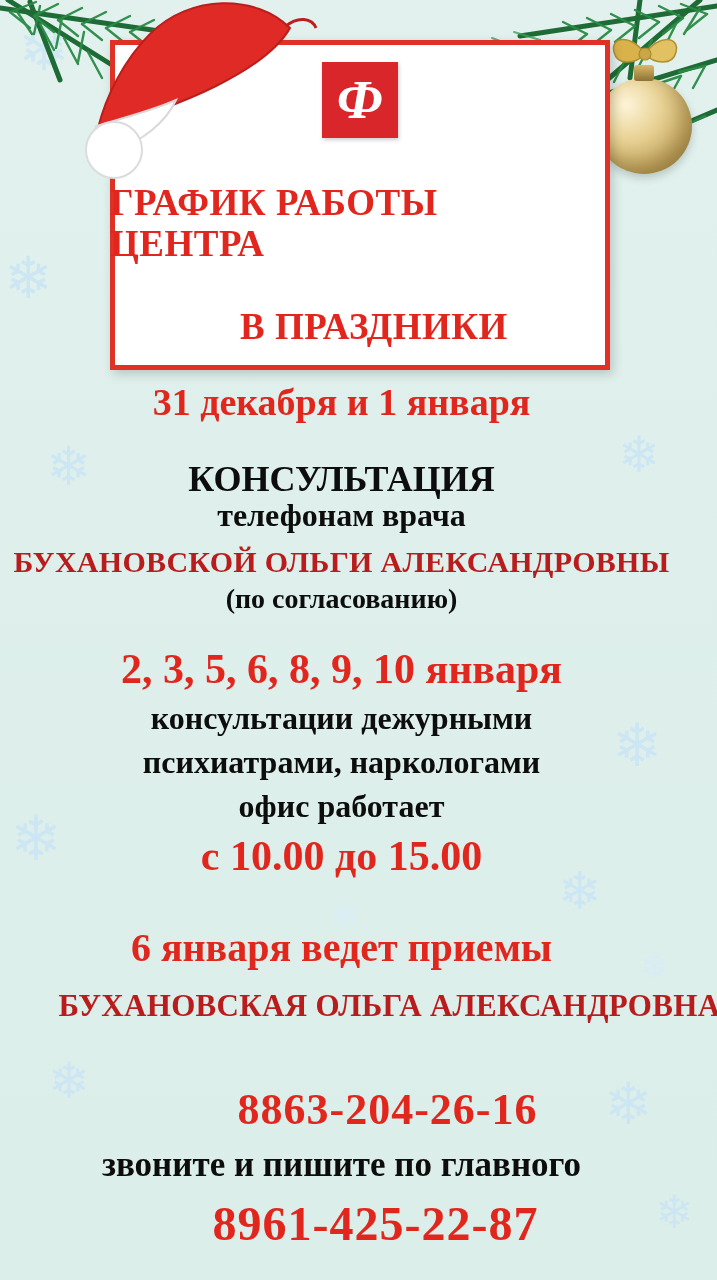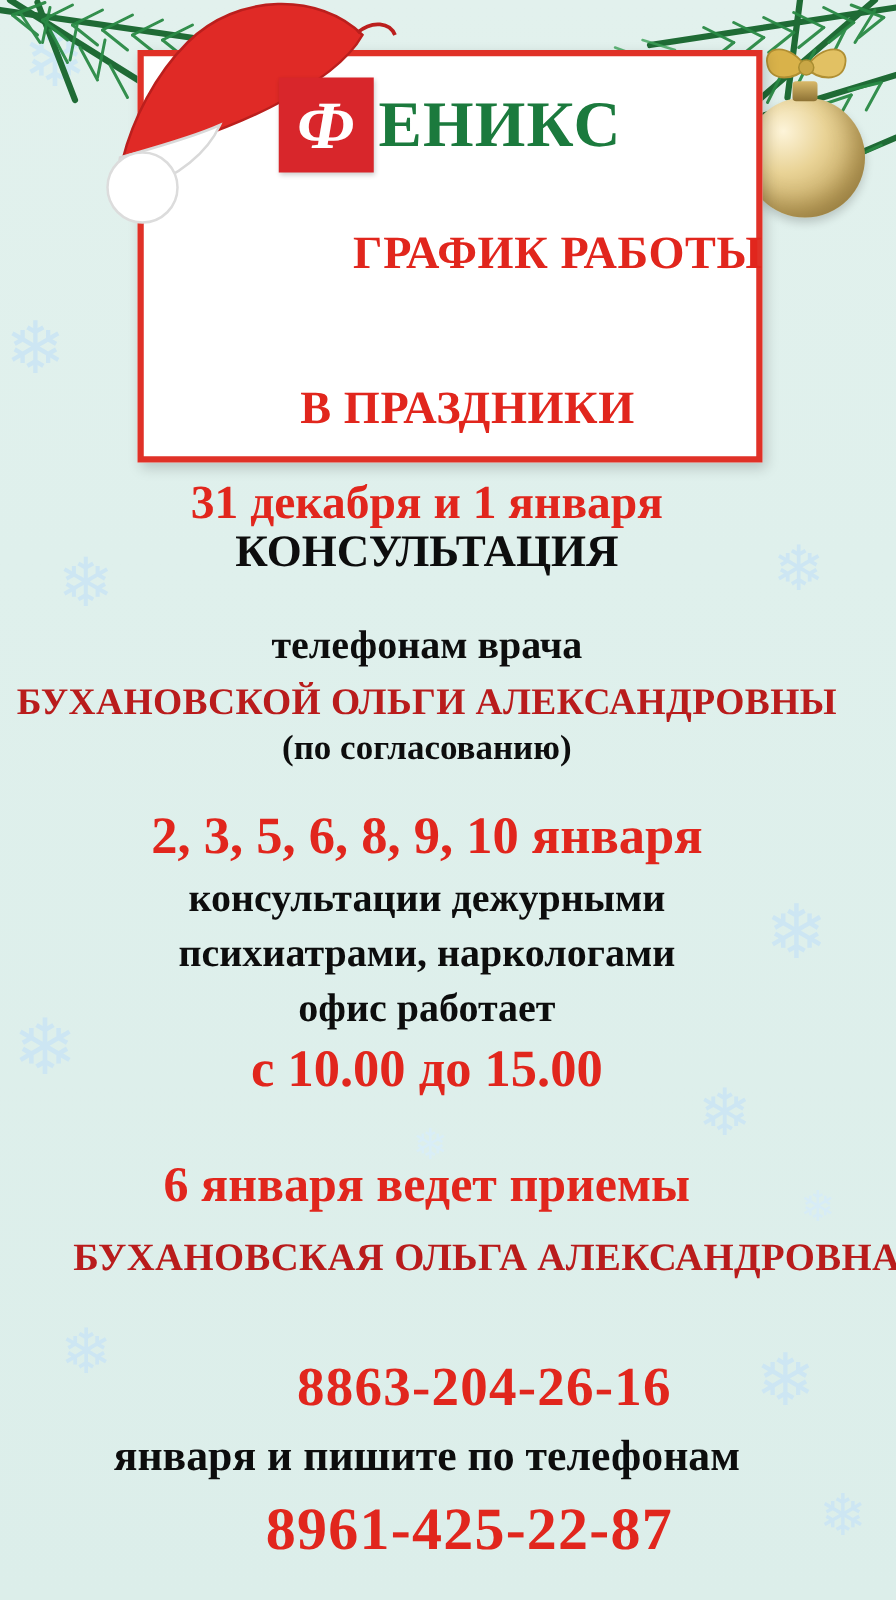--- a/index.html
+++ b/index.html
@@ -126,21 +126,21 @@
     letter-spacing: 1px;
     margin-left: 4px;
   }
 
   
   .card-title {
     position: absolute;
     left: 110px;
     top: 182px;
     width: 500px;
-    text-align: right;
+    text-align: left;
     color: #e1261d;
     font-size: 37px;
     font-weight: 700;
     line-height: 1.12;
     letter-spacing: .5px;
   }
   .card-title2 {
     position: absolute;
     left: 110px;
     top: 305px;
@@ -166,21 +166,21 @@
   .green-name {
     color: #b91c1c;
     font-weight: 700;
   }
   .black {
     color: #0d0d0d;
     font-weight: 700;
   }
 
   .l-dates1   { top: 380px; font-size: 38px; }
-  .l-consult  { top: 420px; font-size: 36px; }
+  .l-consult  { top: 458px; font-size: 36px; }
   .l-chief    { top: 497px; font-size: 32px; }
   .l-doctor   { top: 545px; font-size: 30px; letter-spacing:.3px;}
   .l-agreed   { top: 583px; font-size: 28px; }
 
   .l-dates2   { top: 645px; font-size: 42px; }
   .l-duty1    { top: 700px; font-size: 32px; }
   .l-duty2    { top: 744px; font-size: 32px; }
   .l-office   { top: 788px; font-size: 32px; }
   .l-hours    { top: 832px; font-size: 42px; }
 
@@ -251,38 +251,38 @@
 
 <svg class="hat" viewBox="0 0 270 190" xmlns="http://www.w3.org/2000/svg">
   <path d="M210 28 C176 -6, 110 -6, 70 34 C44 60, 26 96, 18 128 C50 120, 96 106, 136 86 C176 66, 200 46, 210 28 Z" fill="#e02a26" stroke="#bb1f1d" stroke-width="2"></path>
   <path d="M16 126 C44 118, 74 110, 96 100 C86 122, 62 142, 34 150 C22 152, 12 142, 16 126 Z" fill="#ffffff" stroke="#d9d9d9" stroke-width="2"></path>
   <circle cx="34" cy="150" r="28" fill="#ffffff" stroke="#dcdcdc" stroke-width="2"></circle>
   <path d="M206 26 C218 16, 232 18, 236 28" fill="none" stroke="#bb1f1d" stroke-width="3"></path>
 </svg>
 
 <div class="logo-row">
   <div class="logo-mark">Ф</div>
-  <div class="logo-text">ЕНИКС</div>
 </div>
 
 <div class="card-title">
   <div>ГРАФИК РАБОТЫ</div>
+  <div>ЦЕНТРА</div>
 </div>
 <div class="card-title2">В ПРАЗДНИКИ</div>
 
 <div class="block l-dates1 red-date">31 декабря и 1 января</div>
 <div class="block l-consult black">КОНСУЛЬТАЦИЯ</div>
 <div class="block l-chief black">телефонам врача</div>
 <div class="block l-doctor green-name">БУХАНОВСКОЙ ОЛЬГИ АЛЕКСАНДРОВНЫ</div>
 <div class="block l-agreed black">(по согласованию)</div>
 
 <div class="block l-dates2 red-date">2, 3, 5, 6, 8, 9, 10 января</div>
 <div class="block l-duty1 black">консультации дежурными</div>
 <div class="block l-duty2 black">психиатрами, наркологами</div>
 <div class="block l-office black">офис работает</div>
 <div class="block l-hours red-date">с 10.00 до 15.00</div>
 
 <div class="block l-sixth red-date">6 января ведет приемы</div>
 <div class="block l-doctor2 green-name">БУХАНОВСКАЯ ОЛЬГА АЛЕКСАНДРОВНА</div>
 
 <div class="block l-phone1 red-date">8863-204-26-16</div>
-<div class="block l-callus black">января и пишите по телефонам</div>
+<div class="block l-callus black">звоните и пишите по главного</div>
 <div class="block l-phone2 red-date">8961-425-22-87</div>
 
 </body></html>

